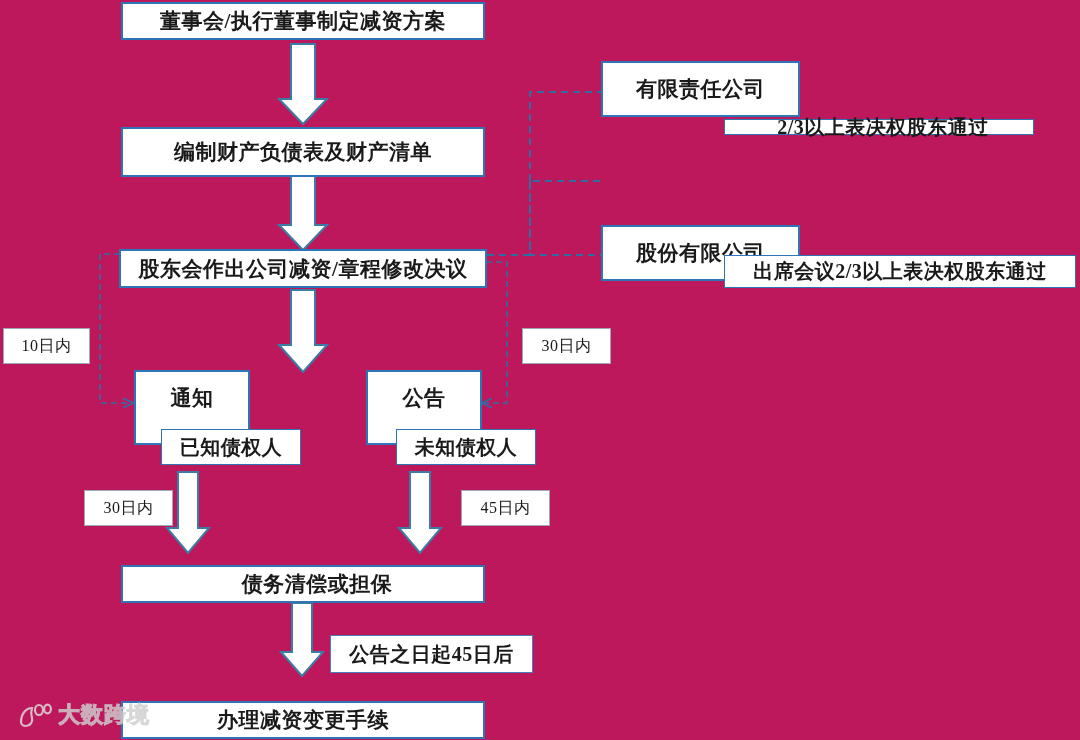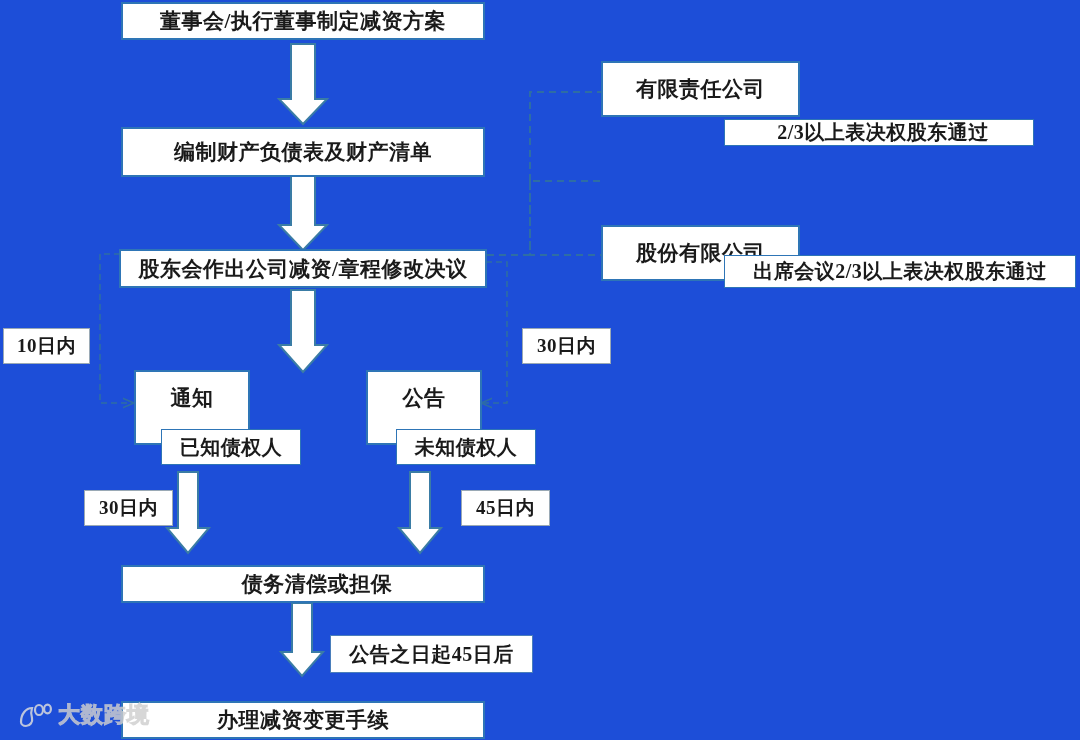--- a/index.html
+++ b/index.html
@@ -4,21 +4,21 @@
 <style>
   html, body {
     margin: 0;
     padding: 0;
     background: #ffffff;
   }
   #canvas {
     position: relative;
     width: 1080px;
     height: 740px;
-    background: #1d4ed8;
+    background: #be185d;
     overflow: hidden;
     font-family: "Liberation Serif", "DejaVu Serif", serif;
   }
   #connectors {
     position: absolute;
     left: 0;
     top: 0;
     width: 1080px;
     height: 740px;
     pointer-events: none;
@@ -45,22 +45,22 @@
   
   .sub {
     border: 1.5px solid #2E75B6;
     font-size: 20px;
     font-weight: 600;
     z-index: 6;
   }
   
   .tag {
     border: 1.5px solid #9aa9b5;
-    font-size: 19px;
-    font-weight: 700;
+    font-size: 16px;
+    font-weight: 400;
     z-index: 7;
   }
   .tag-blue {
     border: 1.5px solid #4a7ebb;
     font-size: 20px;
     font-weight: 600;
     z-index: 7;
   }
   
   #watermark {
@@ -142,21 +142,21 @@
   </div>
 
   <div class="node proc" style="left:119px; top:249px; width:368px; height:39px;">
     <span>股东会作出公司减资/章程修改决议</span>
   </div>
 
   <div class="node proc" style="left:601px; top:61px; width:199px; height:56px;">
     <span>有限责任公司</span>
   </div>
 
-  <div class="node sub" style="left:724px; top:119px; width:310px; height:27px;padding-left:8px;">
+  <div class="node sub" style="left:724px; top:119px; width:310px; height:16px;padding-left:8px;">
     <span>2/3以上表决权股东通过</span>
   </div>
 
   <div class="node proc" style="left:601px; top:225px; width:199px; height:56px;">
     <span>股份有限公司</span>
   </div>
 
   <div class="node sub" style="left:724px; top:255px; width:352px; height:33px;">
     <span>出席会议2/3以上表决权股东通过</span>
   </div>

